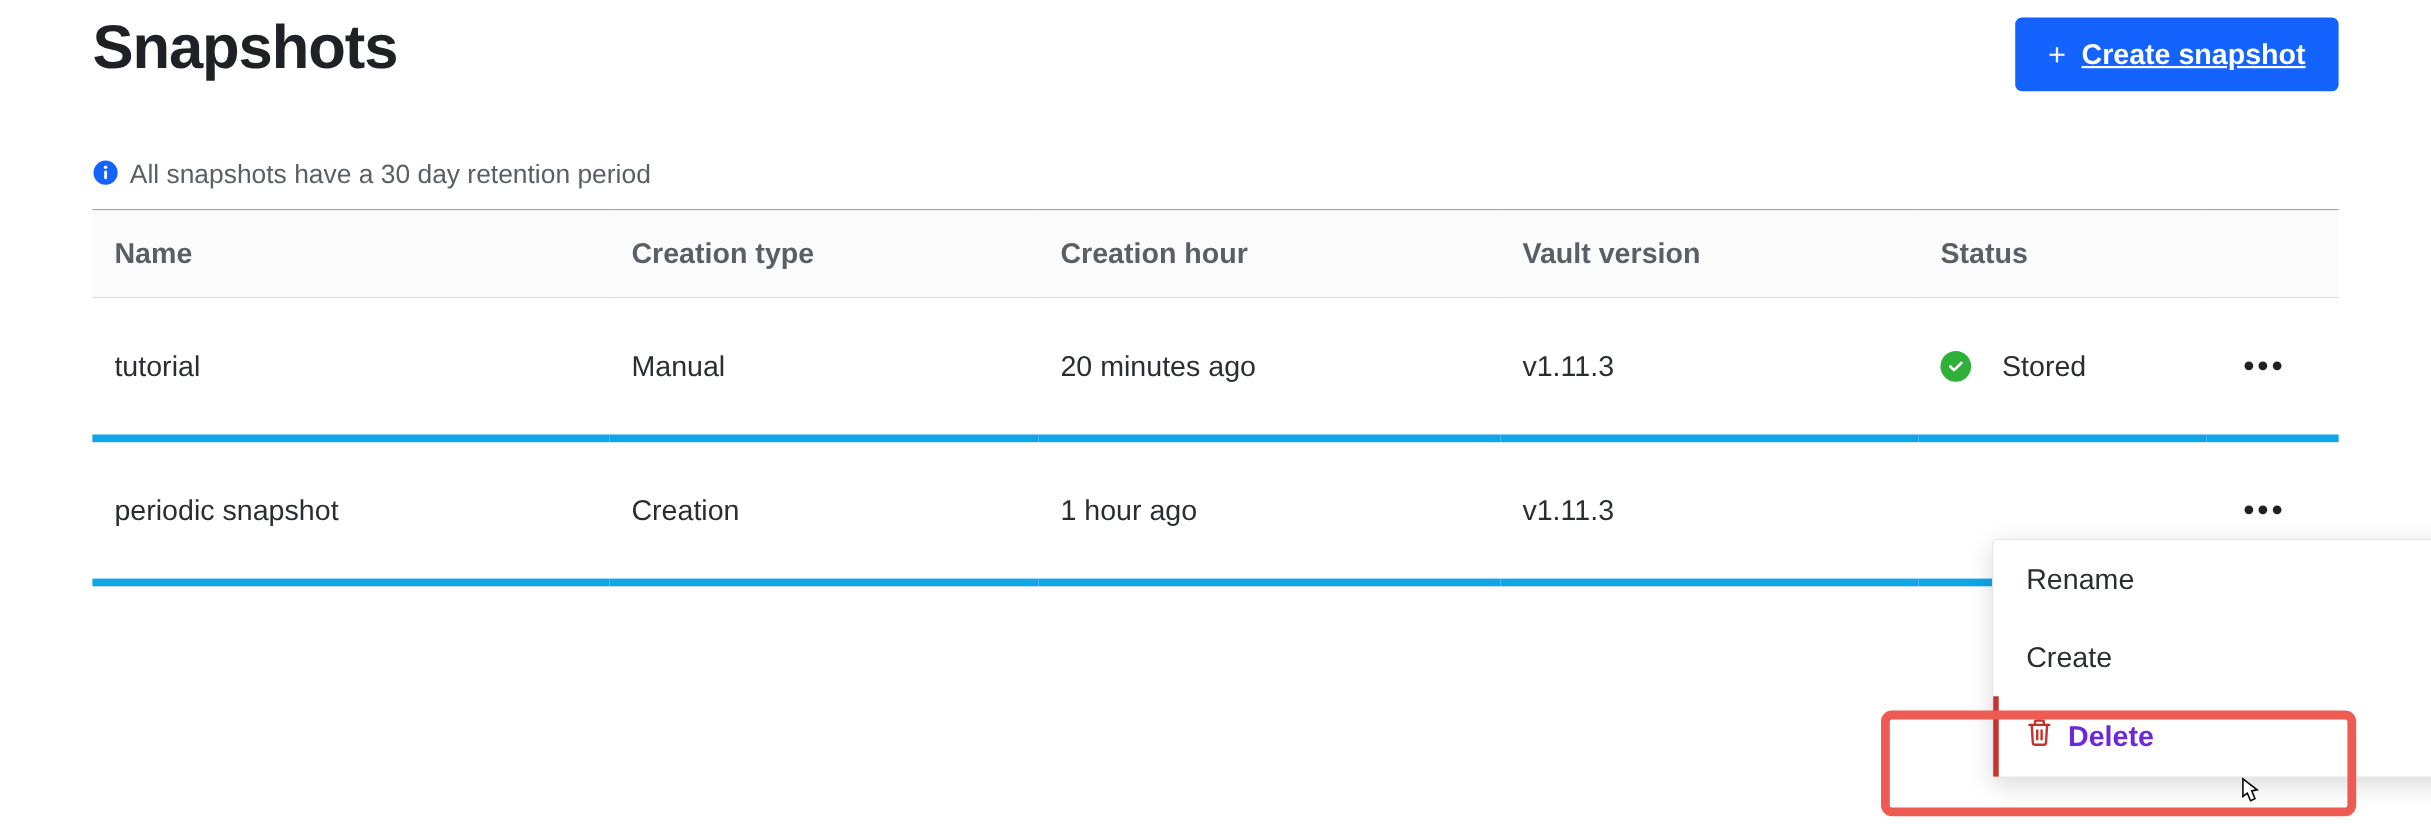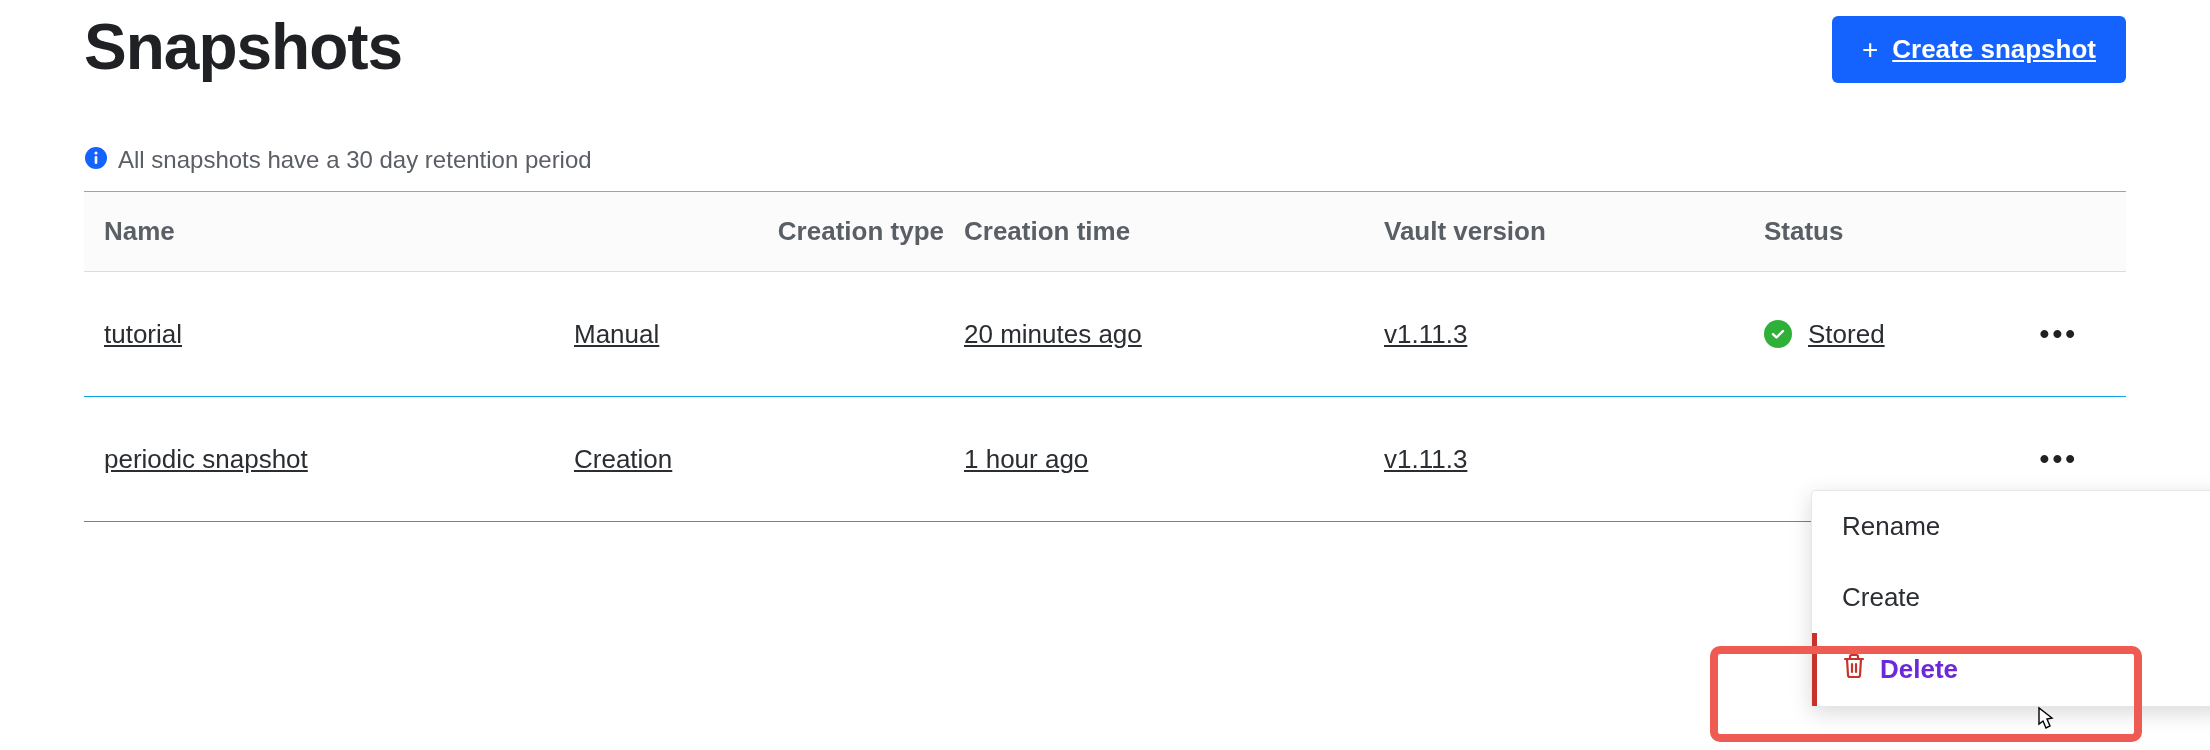--- a/index.html
+++ b/index.html
@@ -16,21 +16,21 @@
   .page {
     padding: 10px 84px 0 84px;
   }
   .header-row {
     display: flex;
     justify-content: space-between;
     align-items: flex-start;
     margin-bottom: 60px;
   }
   h1 {
-    font-size: 64px;
+    font-size: 56px;
     font-weight: 800;
     margin: 0;
     letter-spacing: -1px;
   }
   .create-btn {
     background: #1563ff;
     color: #fff;
     border: none;
     border-radius: 6px;
     padding: 18px 30px;
@@ -75,28 +75,27 @@
     color: #5a5e65;
     padding: 24px 0 24px 20px;
     border-top: 1px solid #a3a3a3;
     border-bottom: 1px solid #dadee3;
     background: #fbfbfc;
   }
   tbody td {
     font-size: 26px;
     color: #2a2d31;
     padding: 46px 0 46px 20px;
-    border-bottom: 1px solid #0ea5e9;
+    border-bottom: 7px solid #0ea5e9;
     vertical-align: middle;
-    text-decoration: underline;
   }
   .status-cell {
     display: flex;
     align-items: center;
-    gap: 16px;
+    gap: 28px;
   }
   .check-icon {
     width: 28px;
     height: 28px;
     border-radius: 50%;
     background: #2eb039;
     display: inline-flex;
     align-items: center;
     justify-content: center;
   }
@@ -153,21 +152,21 @@
   }
   .cursor {
     position: absolute;
     top: 706px;
     left: 2030px;
     z-index: 20;
     pointer-events: none;
   }
   .th-actions { width: 120px; }
   .th-name { width: 470px; }
-  .th-ctype { width: 390px; text-align: right; }
+  .th-ctype { width: 390px; }
   .th-ctime { width: 420px; }
   .th-ver { width: 380px; }
 </style>
 </head>
 <body>
 
 <div class="page">
   <div class="header-row">
     <h1>Snapshots</h1>
     <button class="create-btn">
@@ -185,21 +184,21 @@
         </svg>
     </span>
     <span class="info-text">All snapshots have a 30 day retention period</span>
   </div>
 
   <table>
     <thead>
       <tr>
         <th class="th-name">Name</th>
         <th class="th-ctype">Creation type</th>
-        <th class="th-ctime">Creation time</th>
+        <th class="th-ctime">Creation hour</th>
         <th class="th-ver">Vault version</th>
         <th>Status</th>
         <th class="th-actions"></th>
       </tr>
     </thead>
     <tbody>
       <tr>
         <td>tutorial</td>
         <td>Manual</td>
         <td>20 minutes ago</td>

